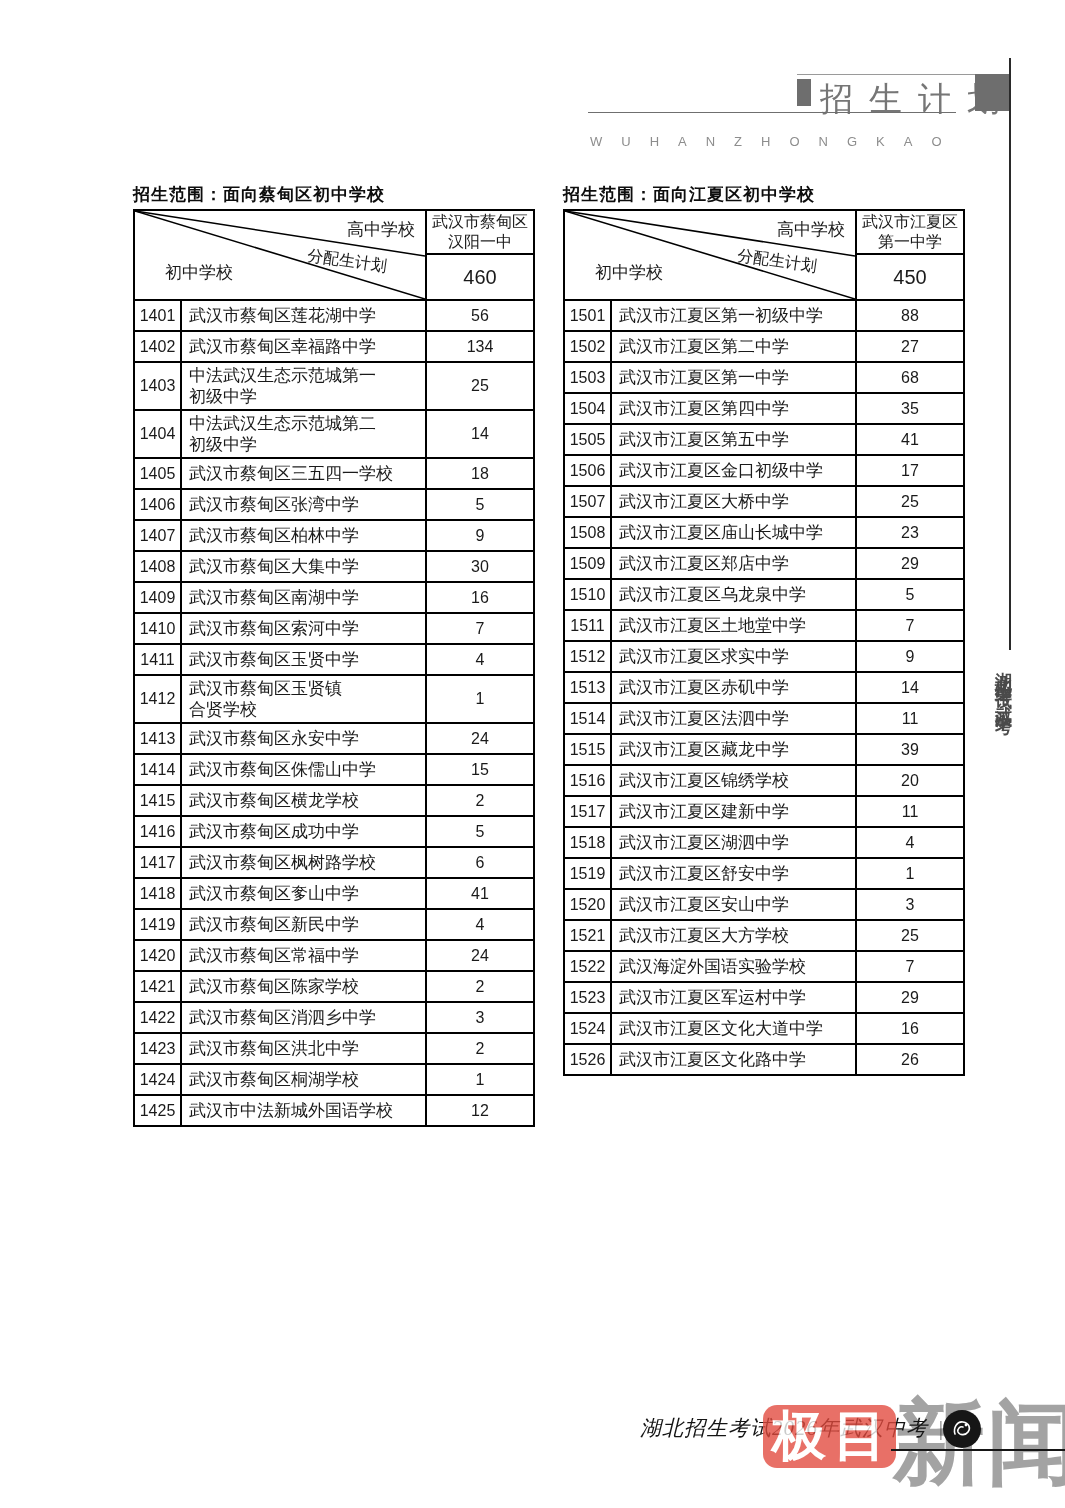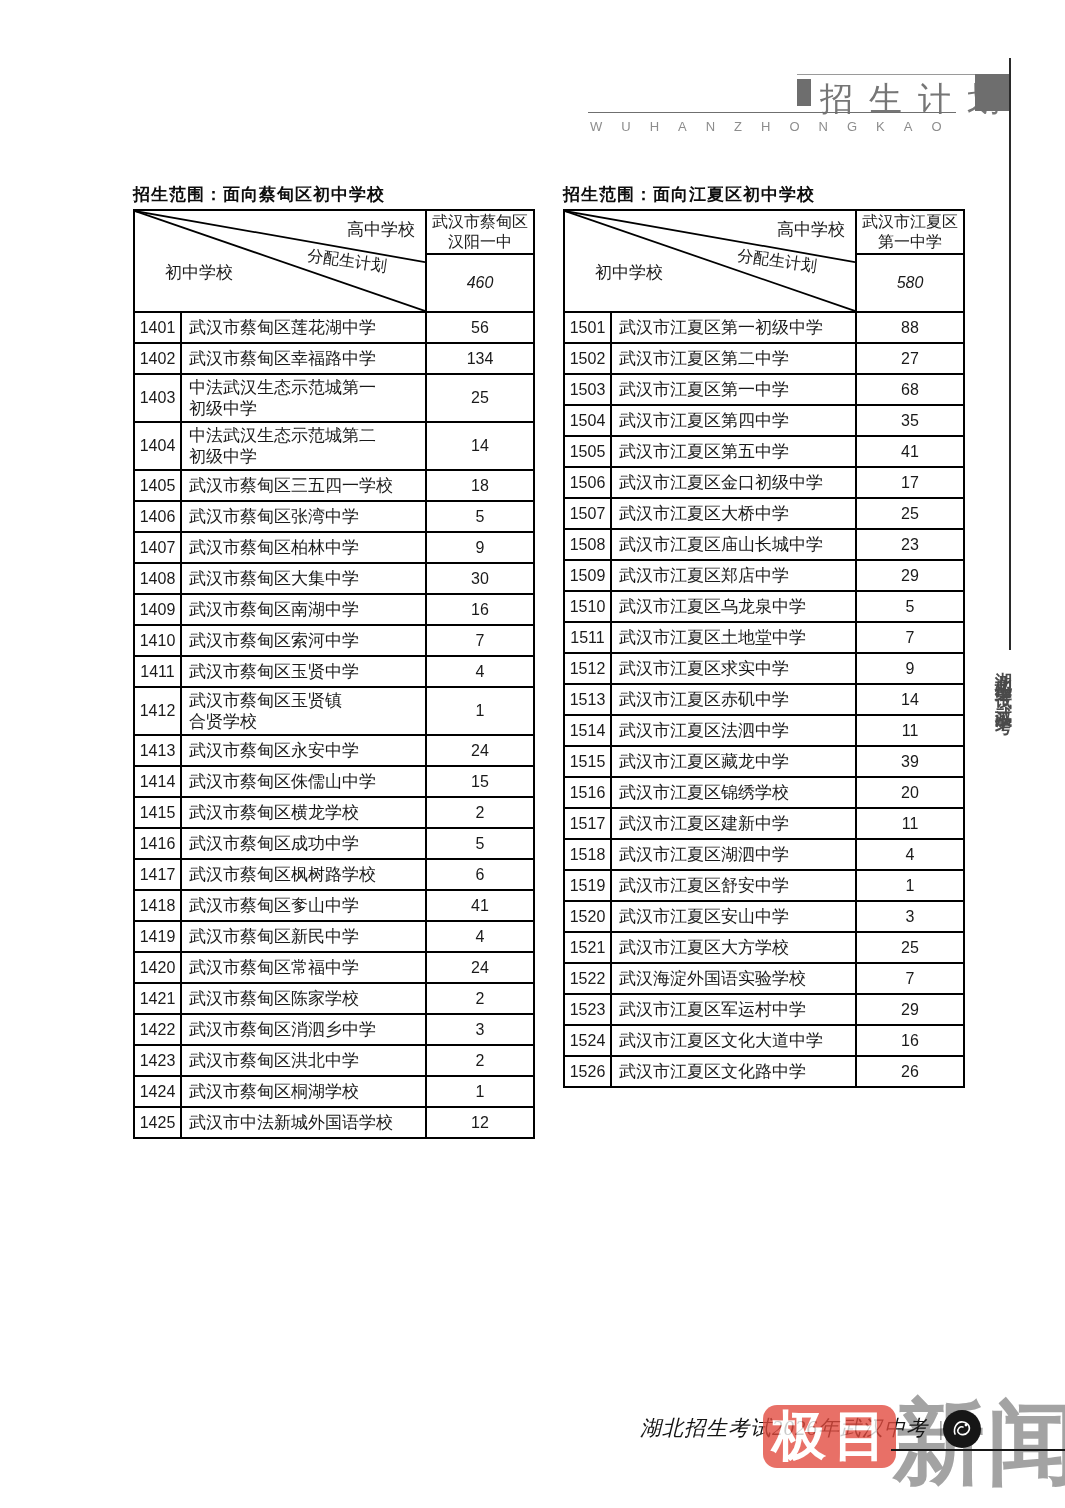--- a/index.html
+++ b/index.html
@@ -13,21 +13,21 @@
   html,body{background:#fff;}
   body{font-family:"Liberation Sans",sans-serif;}
   .page{position:relative;width:1065px;height:1508px;background:#ffffff;margin:0 auto;overflow:hidden;}
 
   
   .hdr-line-top{position:absolute;left:797px;top:74px;width:178px;height:1px;background:#9a9a9a;}
   .hdr-sq-small{position:absolute;left:797px;top:79px;width:14px;height:27px;background:var(--square-gray);}
   .hdr-title{position:absolute;left:820px;top:77px;font-size:33px;letter-spacing:16px;color:var(--title-gray);white-space:nowrap;}
   .hdr-sq-big{position:absolute;left:975px;top:74px;width:34px;height:37px;background:var(--square-gray);}
   .hdr-line-mid{position:absolute;left:588px;top:112px;width:368px;height:1px;background:#6f6f6f;}
-  .hdr-subtitle{position:absolute;left:590px;top:119px;font-size:13px;letter-spacing:19px;color:#8d8d8d;white-space:nowrap;}
+  .hdr-subtitle{position:absolute;left:590px;top:134px;font-size:13px;letter-spacing:19px;color:#8d8d8d;white-space:nowrap;}
 
   
   .rail-vline{position:absolute;left:1009px;top:58px;width:2px;height:592px;background:#2a2a2a;}
   .rail-text{position:absolute;left:993px;top:658px;writing-mode:vertical-rl;font-family:"DejaVu Serif",serif;font-weight:bold;font-size:17px;letter-spacing:4px;color:#4a4a4a;}
 
   
   .scope{position:absolute;font-size:17px;font-weight:bold;color:#0d0d0d;letter-spacing:1px;}
   .scope.left{left:133px;top:183px;}
   .scope.right{left:563px;top:183px;}
   .tbl{position:absolute;top:209px;border-collapse:collapse;table-layout:fixed;width:400px;background:#fff;}
@@ -36,21 +36,21 @@
   .tbl td{border:2px solid var(--border-black);color:#1a1a1a;}
   .head-row{height:90px;padding-left:26px;}
   .corner-cell{position:relative;padding:0;overflow:hidden;}
   .corner-cell svg{position:absolute;left:0;top:0;width:100%;height:100%;}
   .corner-cell svg line{stroke:#000;stroke-width:1.6;}
   .lbl-top{position:absolute;right:10px;top:7px;font-size:17px;}
   .lbl-mid{position:absolute;left:172px;top:40px;font-size:16px;transform:rotate(8deg);white-space:nowrap;}
   .lbl-bot{position:absolute;left:30px;top:50px;font-size:17px;}
   .hs-cell{padding:0;vertical-align:top;}
   .hs-name{height:44px;border-bottom:2px solid var(--border-black);display:flex;align-items:center;justify-content:center;text-align:center;font-size:16px;line-height:20px;padding:0 2px;}
-  .hs-total{height:56px;display:flex;align-items:center;justify-content:center;font-size:16px;font-style:italic;}
+  .hs-total{height:44px;display:flex;align-items:center;justify-content:center;font-size:20px;}
   .td-code{height:31px;text-align:center;font-size:16px;padding:0 2px;margin-top:40px;}
   .td-name{height:31px;text-align:left;font-size:17px;padding:2px 2px 2px 7px;white-space:pre-line;line-height:21px;}
   .td-quota{height:31px;text-align:center;font-size:16px;}
 
   
   .footer-meta{position:absolute;left:640px;top:1414px;display:flex;align-items:center;z-index:3;font-family:"Liberation Serif",serif;font-style:italic;color:#141414;}
   .footer-journal{font-size:21px;letter-spacing:1px;}
   .footer-divider{font-size:20px;margin:0 7px 0 10px;color:#333;transform:scaleX(.7);}
   .footer-pagenum{font-size:22px;}
   .logo-red{position:absolute;left:763px;top:1405px;width:133px;height:63px;background:var(--accent-red);opacity:.78;border-radius:14px;display:flex;align-items:center;justify-content:center;z-index:4;}
@@ -243,21 +243,21 @@
           <svg viewBox="0 0 292 90" preserveAspectRatio="none">
             <line x1="0" y1="0" x2="292" y2="46"></line>
             <line x1="0" y1="0" x2="292" y2="90"></line>
           </svg>
           <span class="lbl-top">高中学校</span>
           <span class="lbl-mid">分配生计划</span>
           <span class="lbl-bot">初中学校</span>
         </td>
         <td class="hs-cell">
           <div class="hs-name">武汉市江夏区第一中学</div>
-          <div class="hs-total">580</div>
+          <div class="hs-total">450</div>
         </td>
       </tr>
     </tbody>
     <tbody>
         <tr>
           <td class="td-code">1501</td>
           <td class="td-name">武汉市江夏区第一初级中学</td>
           <td class="td-quota">88</td>
         </tr>
         <tr>

